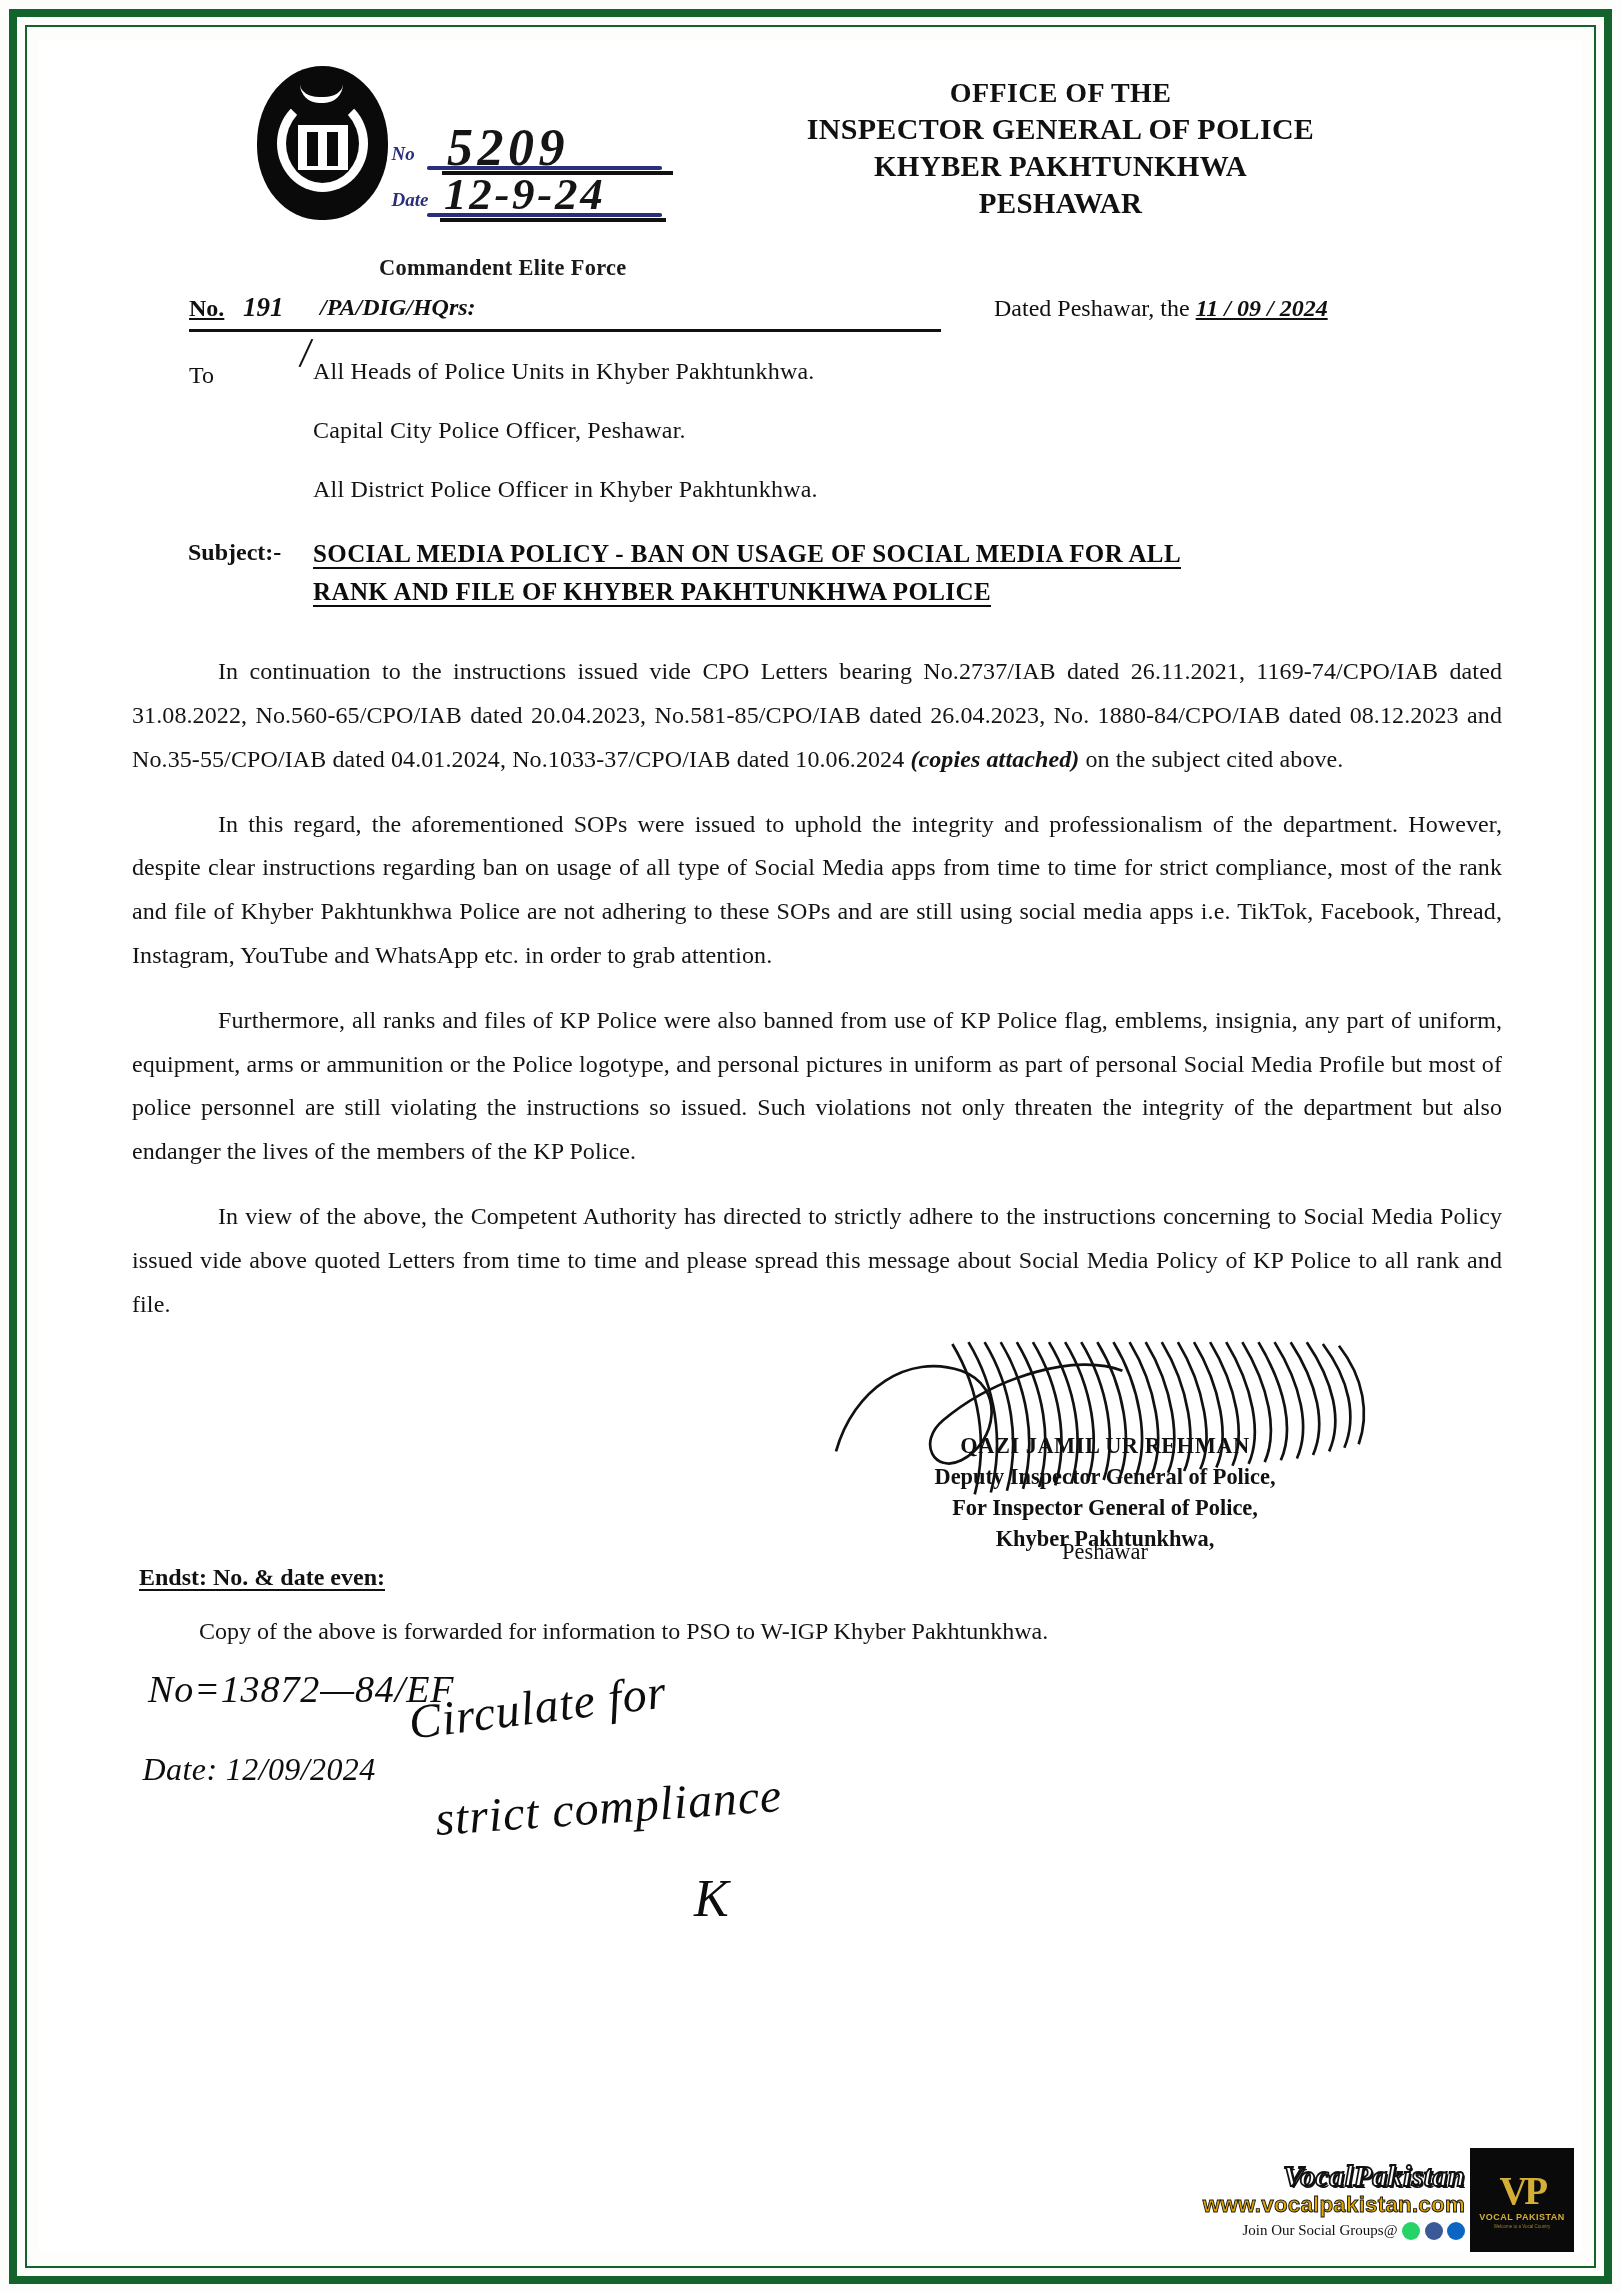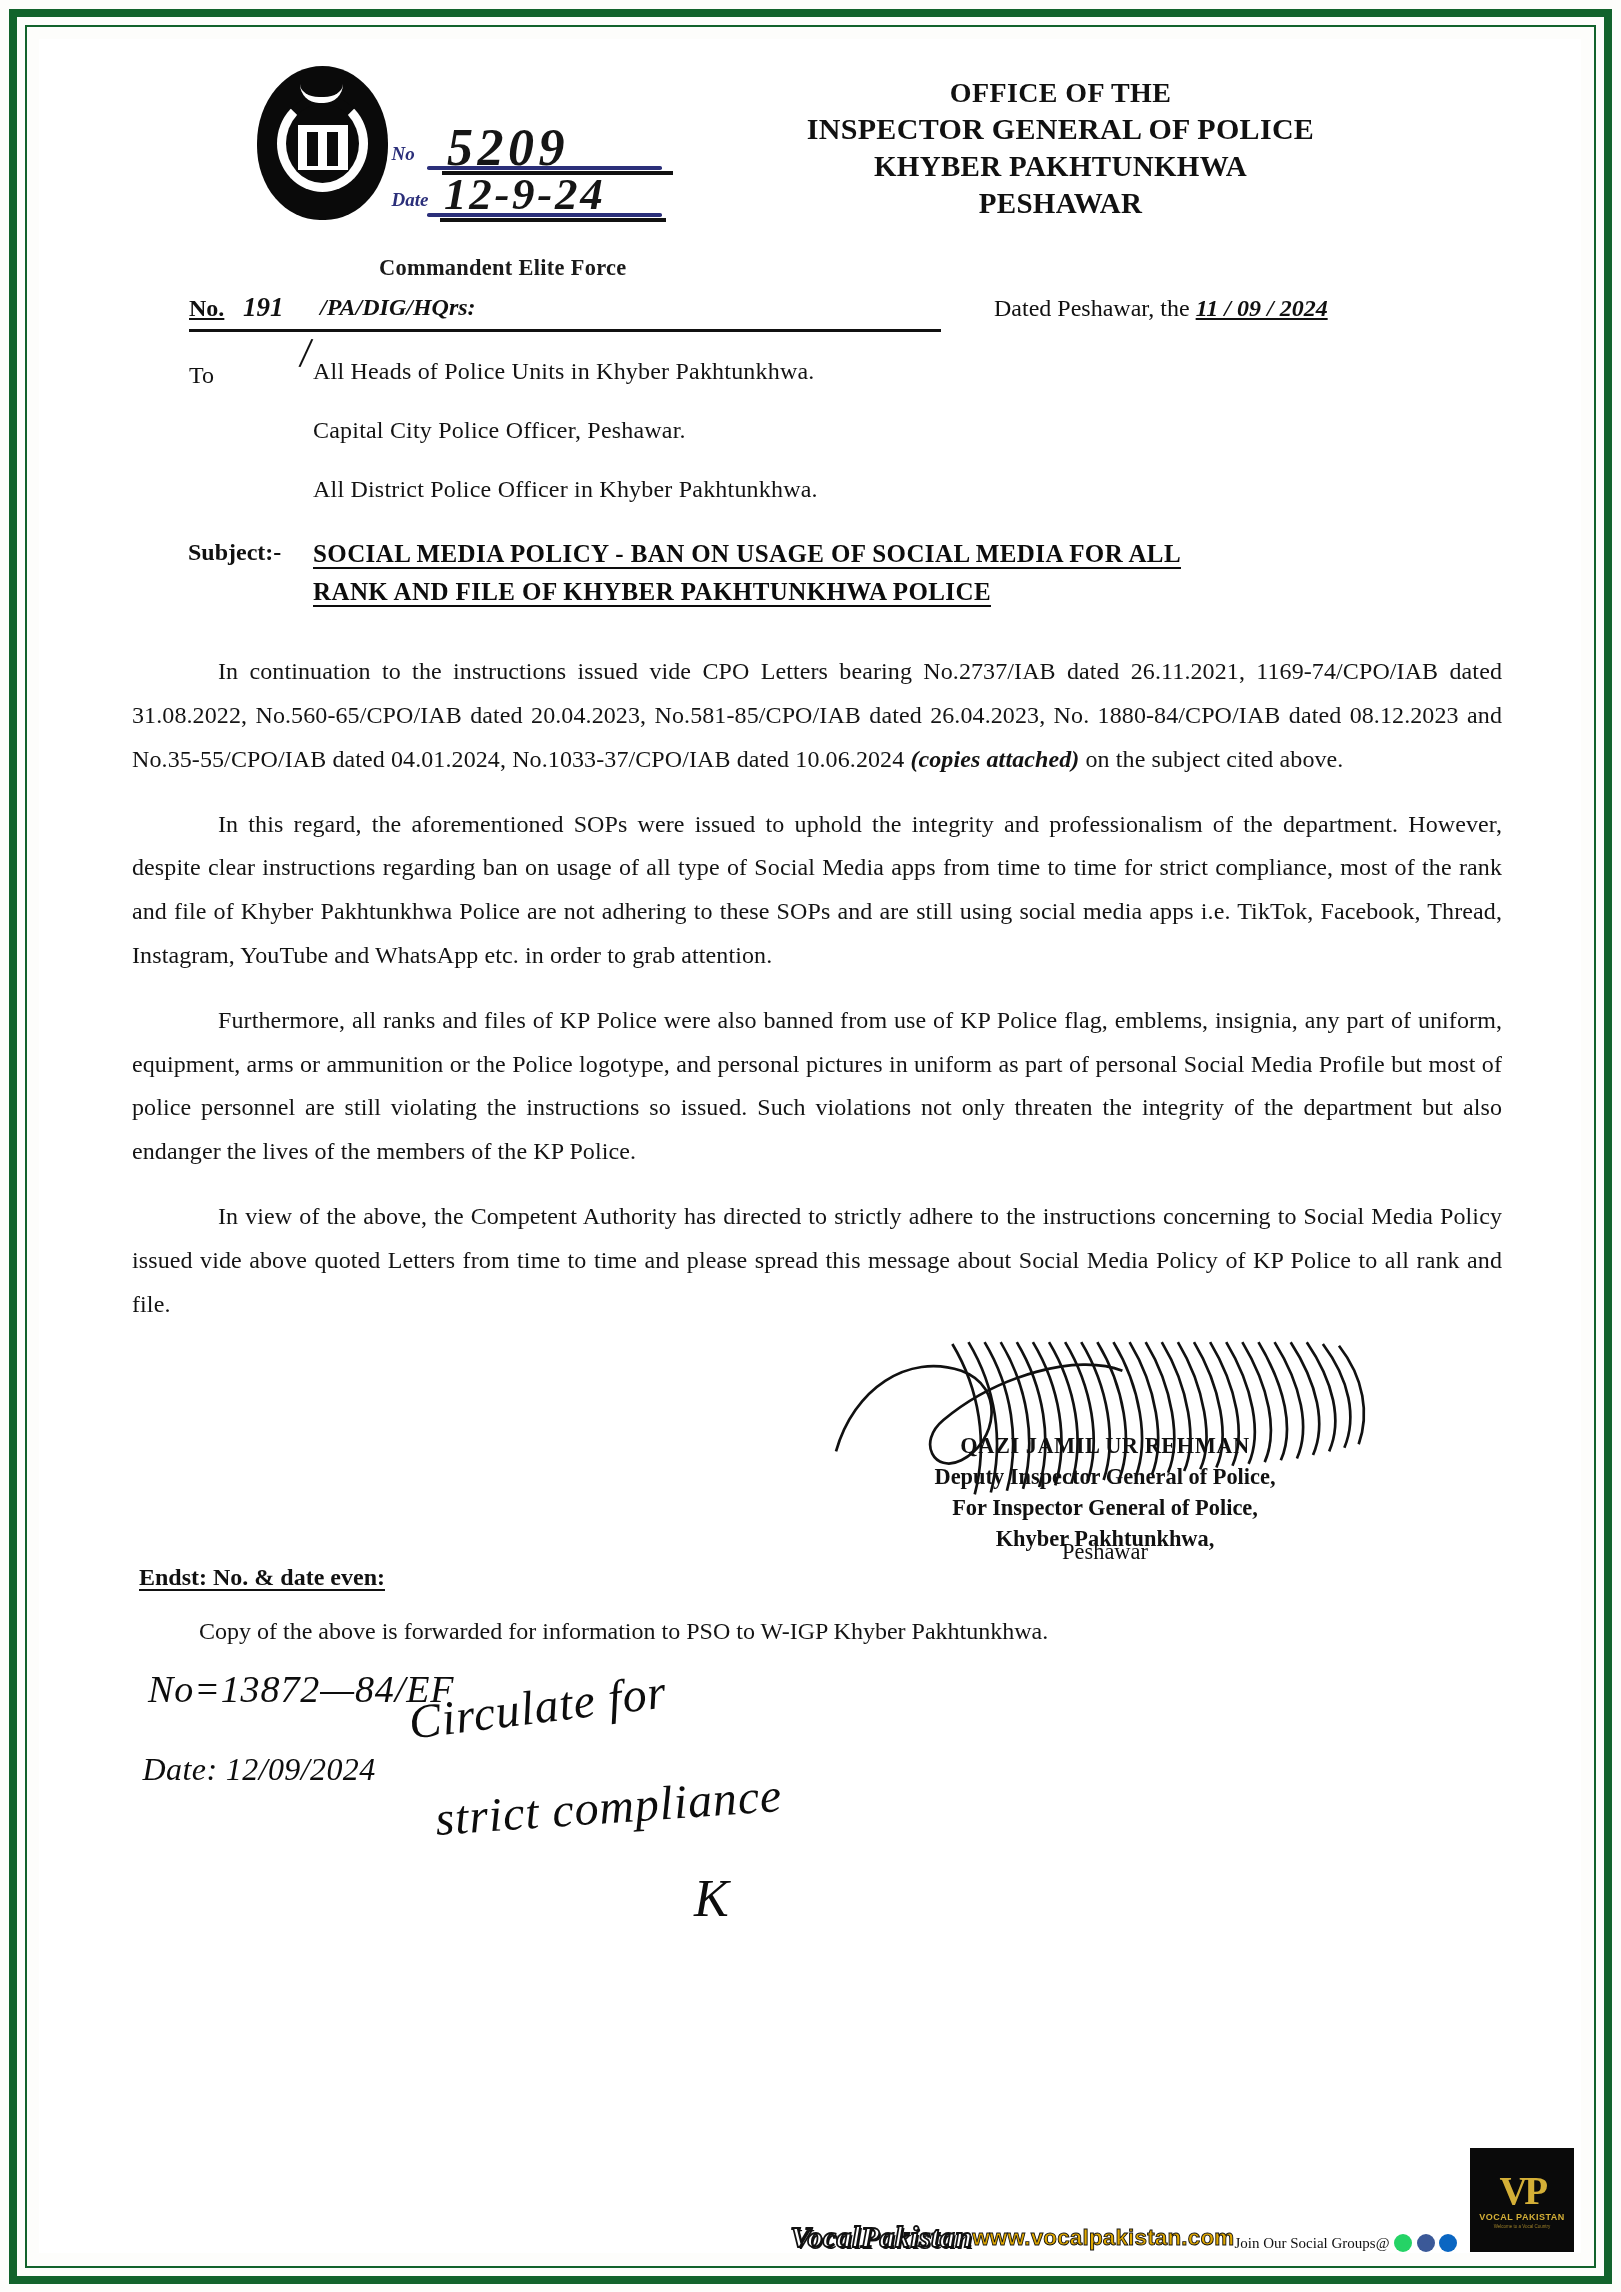--- a/index.html
+++ b/index.html
@@ -321,24 +321,24 @@
   
   .wm {
     position: absolute;
     right: 47px; bottom: 41px;
     display: flex;
     align-items: stretch;
     height: 104px;
   }
   .wm-left {
     display: flex;
-    flex-direction: row;
+    flex-direction: column;
     justify-content: center;
     align-items: flex-end;
-    padding-right: 13px;
+    padding-right: 5px;
     background: #ffffff;
   }
   .wm-name {
     font-family: "Liberation Serif", serif;
     font-style: italic;
     font-weight: bold;
     font-size: 30px;
     color: #ffffff;
     -webkit-text-stroke: 1.8px #111;
     text-shadow: 1.8px 1.8px 0 #111;

